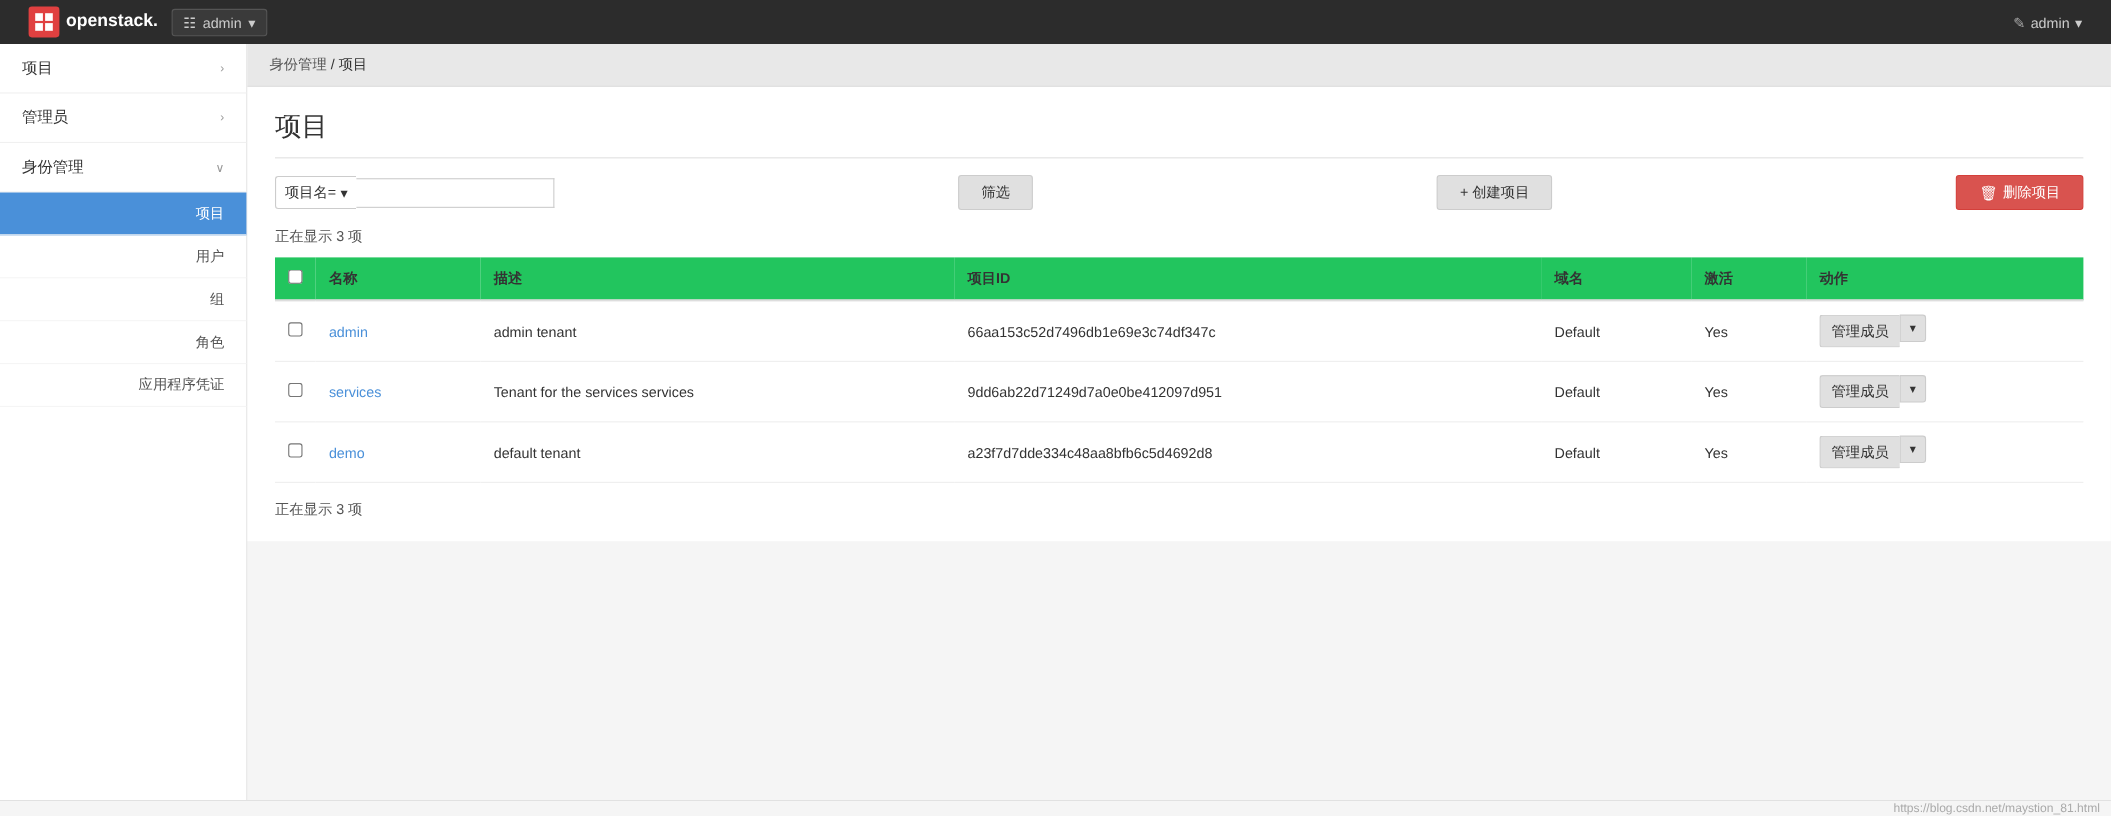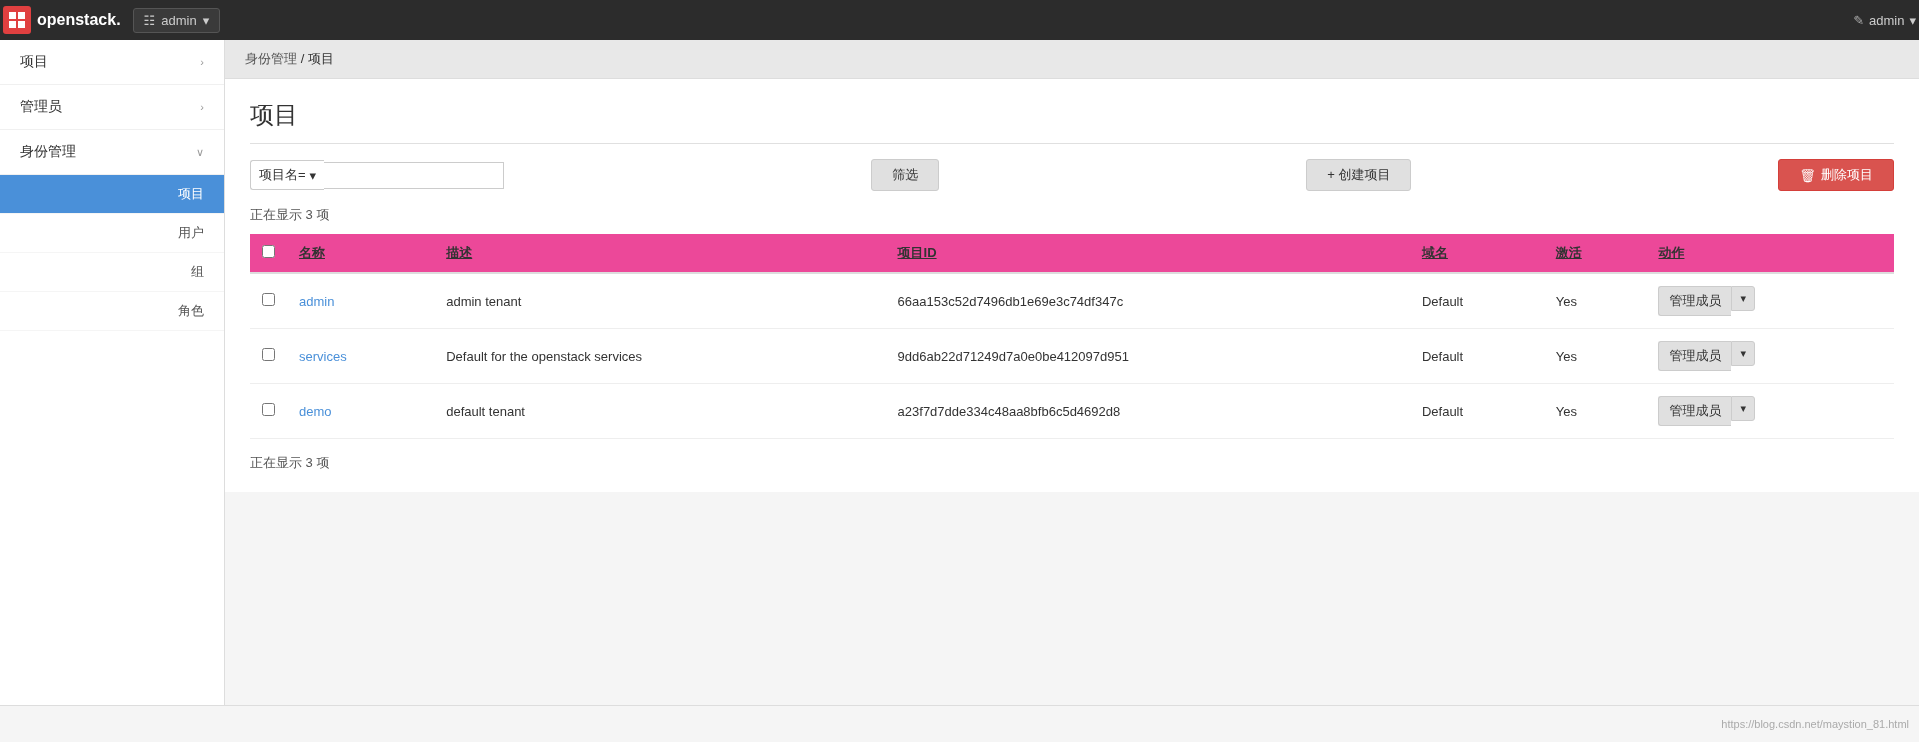--- a/index.html
+++ b/index.html
@@ -5,21 +5,21 @@
     * { box-sizing: border-box; margin: 0; padding: 0; }
     body { font-family: "Microsoft YaHei", Arial, sans-serif; font-size: 13px; background: #f5f5f5; color: #333; }
 
     
     .navbar {
       background: #2c2c2c;
       height: 40px;
       display: flex;
       align-items: center;
       justify-content: space-between;
-      padding: 0 3px;
+      padding: 0 26px;
       position: fixed;
       top: 0; left: 0; right: 0;
       z-index: 100;
     }
     .navbar-left { display: flex; align-items: center; gap: 12px; }
     .openstack-logo { display: flex; align-items: center; gap: 6px; }
     .openstack-logo .logo-icon {
       width: 28px; height: 28px;
       background: #e04040;
       border-radius: 3px;
@@ -131,21 +131,21 @@
     .btn-filter { background: #e0e0e0; color: #333; border: 1px solid #ccc; }
     .btn-create { background: #e0e0e0; color: #333; border: 1px solid #ccc; }
     .btn-delete { background: #d9534f; color: white; border: 1px solid #d43f3a; }
 
     
     .count-text { font-size: 13px; color: #555; margin-bottom: 10px; }
 
     
     table { width: 100%; border-collapse: collapse; font-size: 13px; }
     thead tr { border-bottom: 2px solid #ddd; }
-    thead th { padding: 10px 12px; text-align: left; color: #333; font-weight: bold; background: #ec4899; text-decoration: underline; }
+    thead th { padding: 10px 12px; text-align: left; color: #333; font-weight: bold; background: #22c55e; }
     tbody tr { border-bottom: 1px solid #eee; background: white; }
     tbody td { padding: 12px 12px; color: #333; vertical-align: middle; }
     .checkbox-cell { width: 30px; }
     input[type="checkbox"] { cursor: pointer; }
     .link-text { color: #4a90d9; cursor: pointer; text-decoration: none; }
 
     
     .action-group { display: flex; align-items: flex-start; }
     .action-btn {
       padding: 5px 10px;
@@ -166,21 +166,21 @@
       font-size: 11px;
       color: #333;
     }
 
     .bottom-count { font-size: 13px; color: #555; margin-top: 15px; }
 
     
     .status-bar {
       position: fixed;
       bottom: 0; left: 0; right: 0;
-      height: 37px;
+      height: 15px;
       background: #f5f5f5;
       border-top: 1px solid #ddd;
       display: flex;
       align-items: center;
       justify-content: flex-end;
       padding: 0 10px;
       font-size: 11px;
       color: #aaa;
     }
   </style>
@@ -232,20 +232,23 @@
       <span>项目</span>
     </div>
     <div class="sidebar-sub-item">
       <span>用户</span>
     </div>
     <div class="sidebar-sub-item">
       <span>组</span>
     </div>
     <div class="sidebar-sub-item">
       <span>角色</span>
+    </div>
+    <div class="sidebar-sub-item">
+      <span>应用程序凭证</span>
     </div>
   </aside>
 
   <div class="content">
     <div class="breadcrumb-bar">
       <a href="#">身份管理</a>
       <span>/</span>
       <span>项目</span>
     </div>
 
@@ -303,21 +306,21 @@
       </div>
     </td>
   </tr>
             <tr>
     <td class="checkbox-cell">
       <input type="checkbox" style="">
     </td>
     <td>
       <a class="link-text" href="#">services</a>
     </td>
-    <td>Default for the openstack services</td>
+    <td>Tenant for the services services</td>
     <td>9dd6ab22d71249d7a0e0be412097d951</td>
     <td>Default</td>
     <td>Yes</td>
     <td>
       <div class="action-group">
         <button class="action-btn">管理成员</button>
         <button class="action-dropdown">▾</button>
       </div>
     </td>
   </tr>

